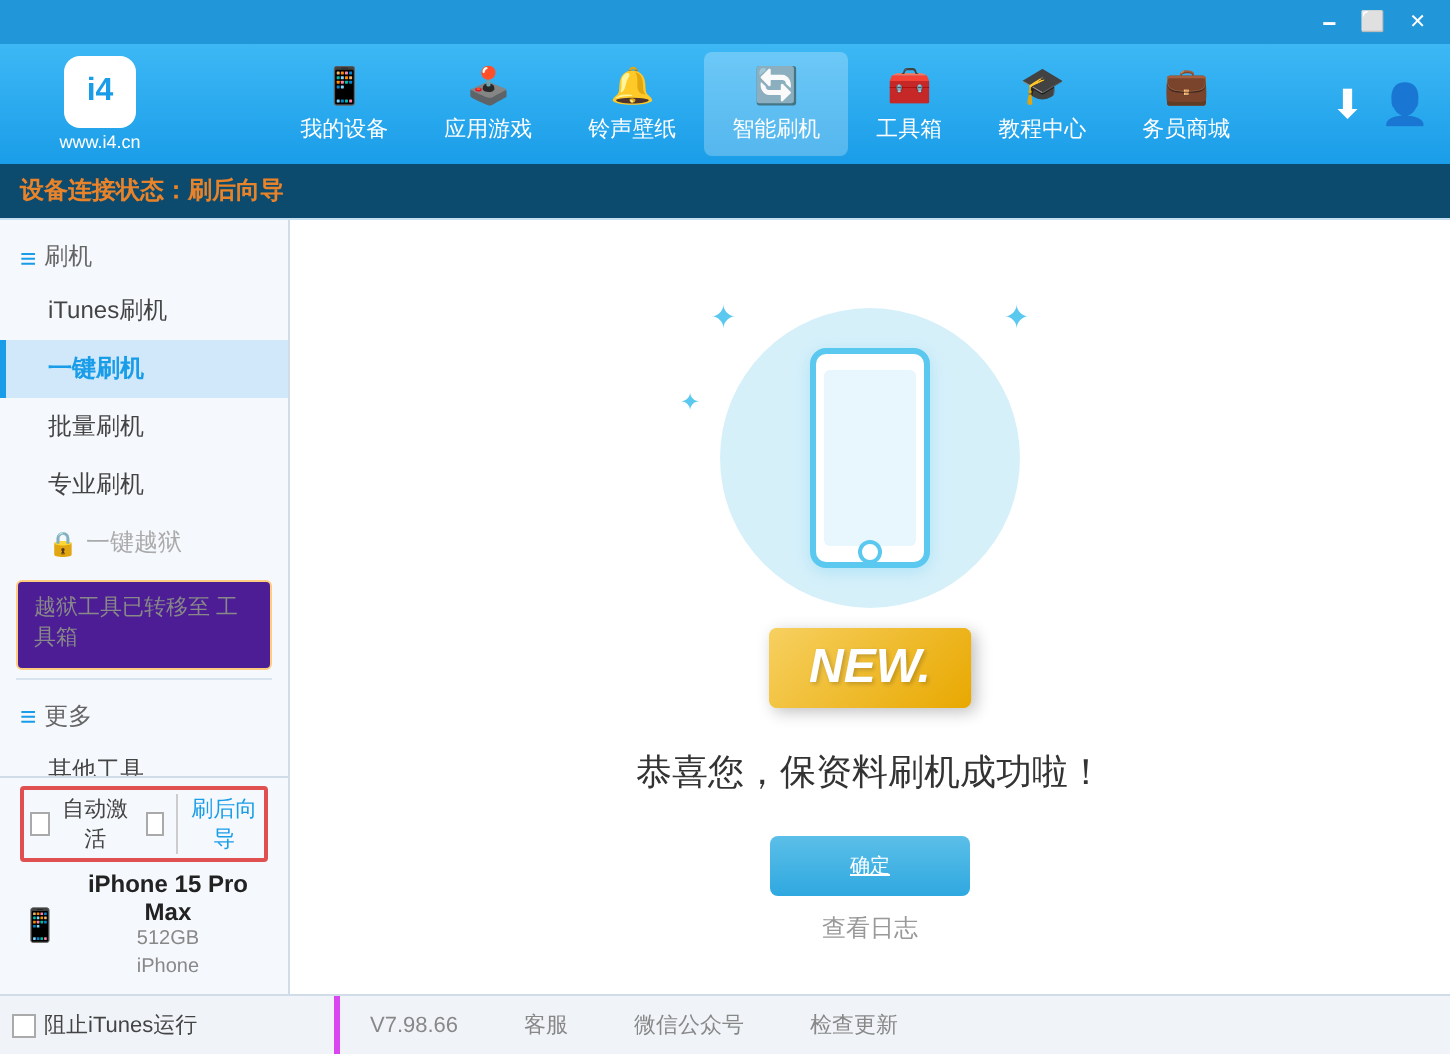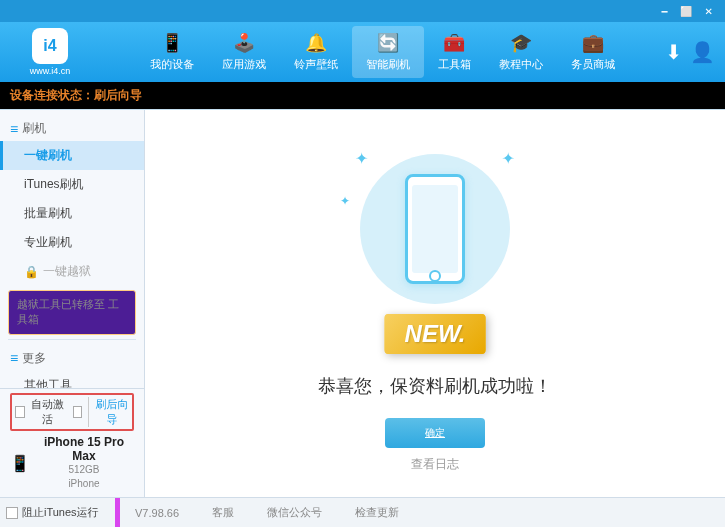--- a/index.html
+++ b/index.html
@@ -82,21 +82,21 @@
     }
     .top-bar-icon {
       color: white;
       font-size: 10px;
       cursor: pointer;
       padding: 2px 4px;
     }
 
     
     .sub-bar {
-      background: #000000;
+      background: #0c4a6e;
       height: 28px;
       display: flex;
       align-items: center;
       padding: 0 10px;
       border-bottom: 1px solid #c5dff0;
       font-size: 12px;
       color: #555;
     }
     .sub-bar span { color: #e8832a; font-weight: bold; }
     .sidebar-section-header {
@@ -423,25 +423,25 @@
 
   <div class="main-section">
 
     <div class="sidebar-full">
       <div class="sidebar-scroll">
 
         <div class="sidebar-section-header">
           <span class="sidebar-section-icon">≡</span>
           <span>刷机</span>
         </div>
+        <div class="sidebar-item">
+          <span>iTunes刷机</span>
+        </div>
         <div class="sidebar-item active">
           <span>一键刷机</span>
-        </div>
-        <div class="sidebar-item">
-          <span>iTunes刷机</span>
         </div>
         <div class="sidebar-item">
           <span>批量刷机</span>
         </div>
         <div class="sidebar-item">
           <span>专业刷机</span>
         </div>
         <div class="sidebar-item-disabled">
           <span style="color:#aaa;font-size:12px;">🔒</span>
           <span>一键越狱</span>
@@ -520,21 +520,21 @@
 
       <div class="success-text">恭喜您，保资料刷机成功啦！</div>
 
       <button class="confirm-btn">确定</button>
 
       <a class="log-link" href="#">查看日志</a>
     </div>
   </div>
 
   <div style="height:30px; background:#f0f4f8; border-top:1px solid #d0dce8; display:flex; align-items:center;">
-    <div style="width:120px; border-right:5px solid #d946ef; height:100%; display:flex; align-items:center; padding:0 6px; flex-shrink:0;">
+    <div style="width:170px; border-right:3px solid #d946ef; height:100%; display:flex; align-items:center; padding:0 6px; flex-shrink:0;">
       <div class="itunes-checkbox">
         <div class="itunes-check"></div>
         <span style="font-size:11px; color:#444;">阻止iTunes运行</span>
       </div>
     </div>
     <div style="flex:1; display:flex; align-items:center; gap:33px; padding-left:15px;">
       <span class="bottom-version">V7.98.66</span>
       <span class="bottom-link">客服</span>
       <span class="bottom-link">微信公众号</span>
       <span class="bottom-link">检查更新</span>

